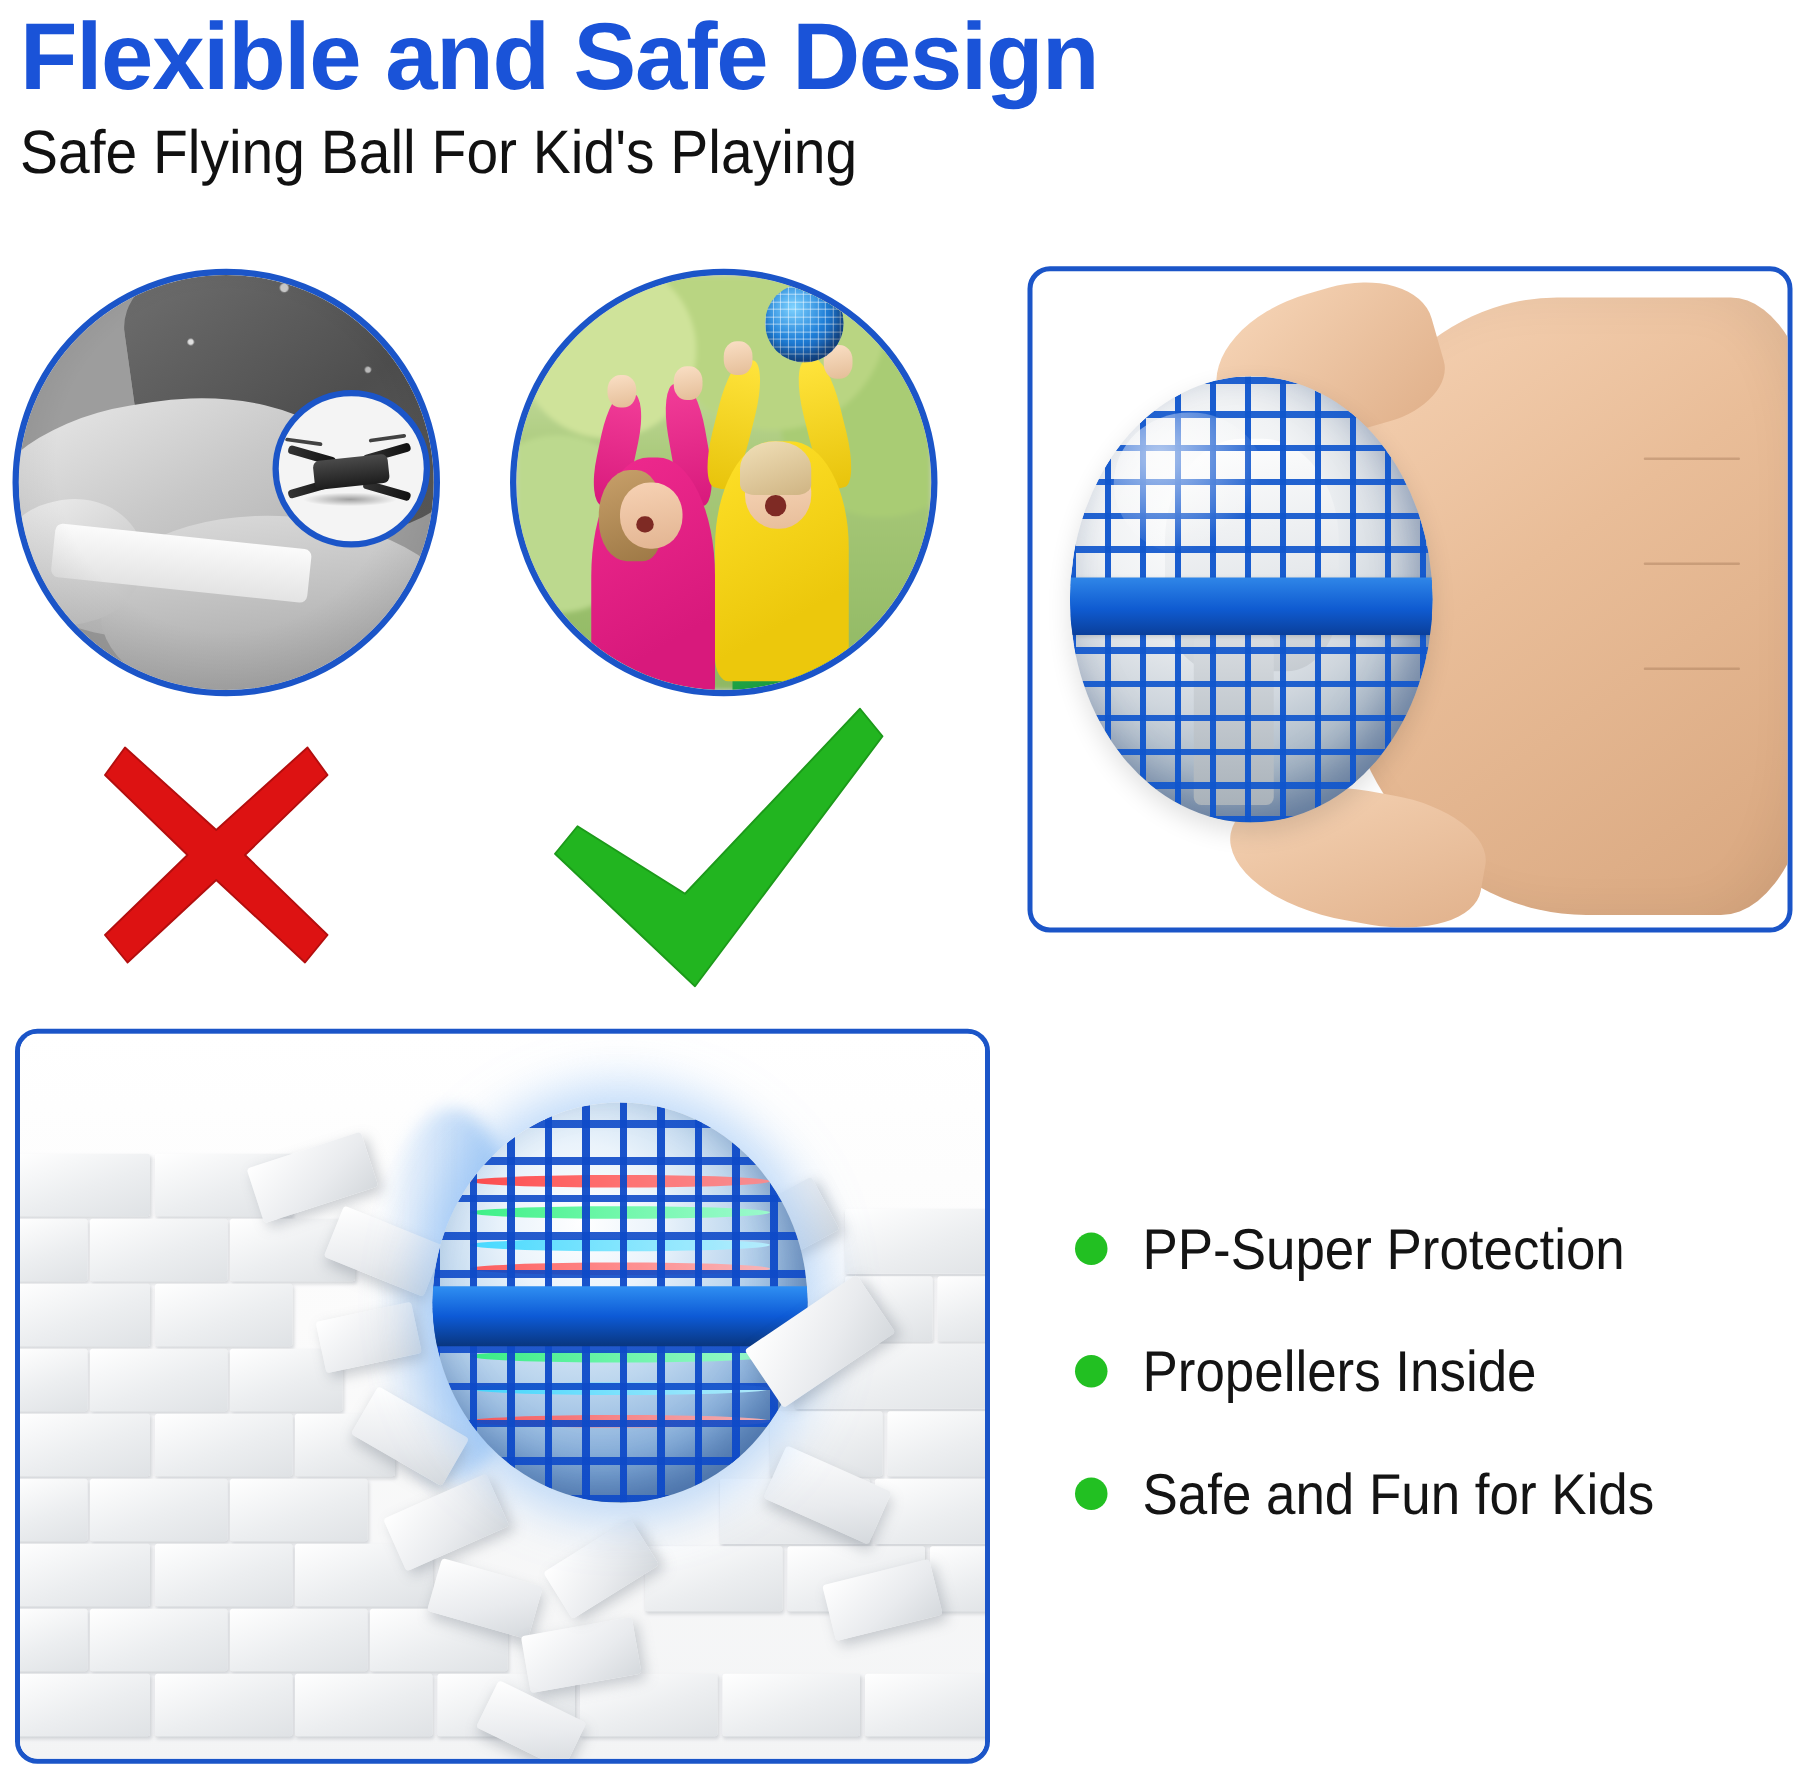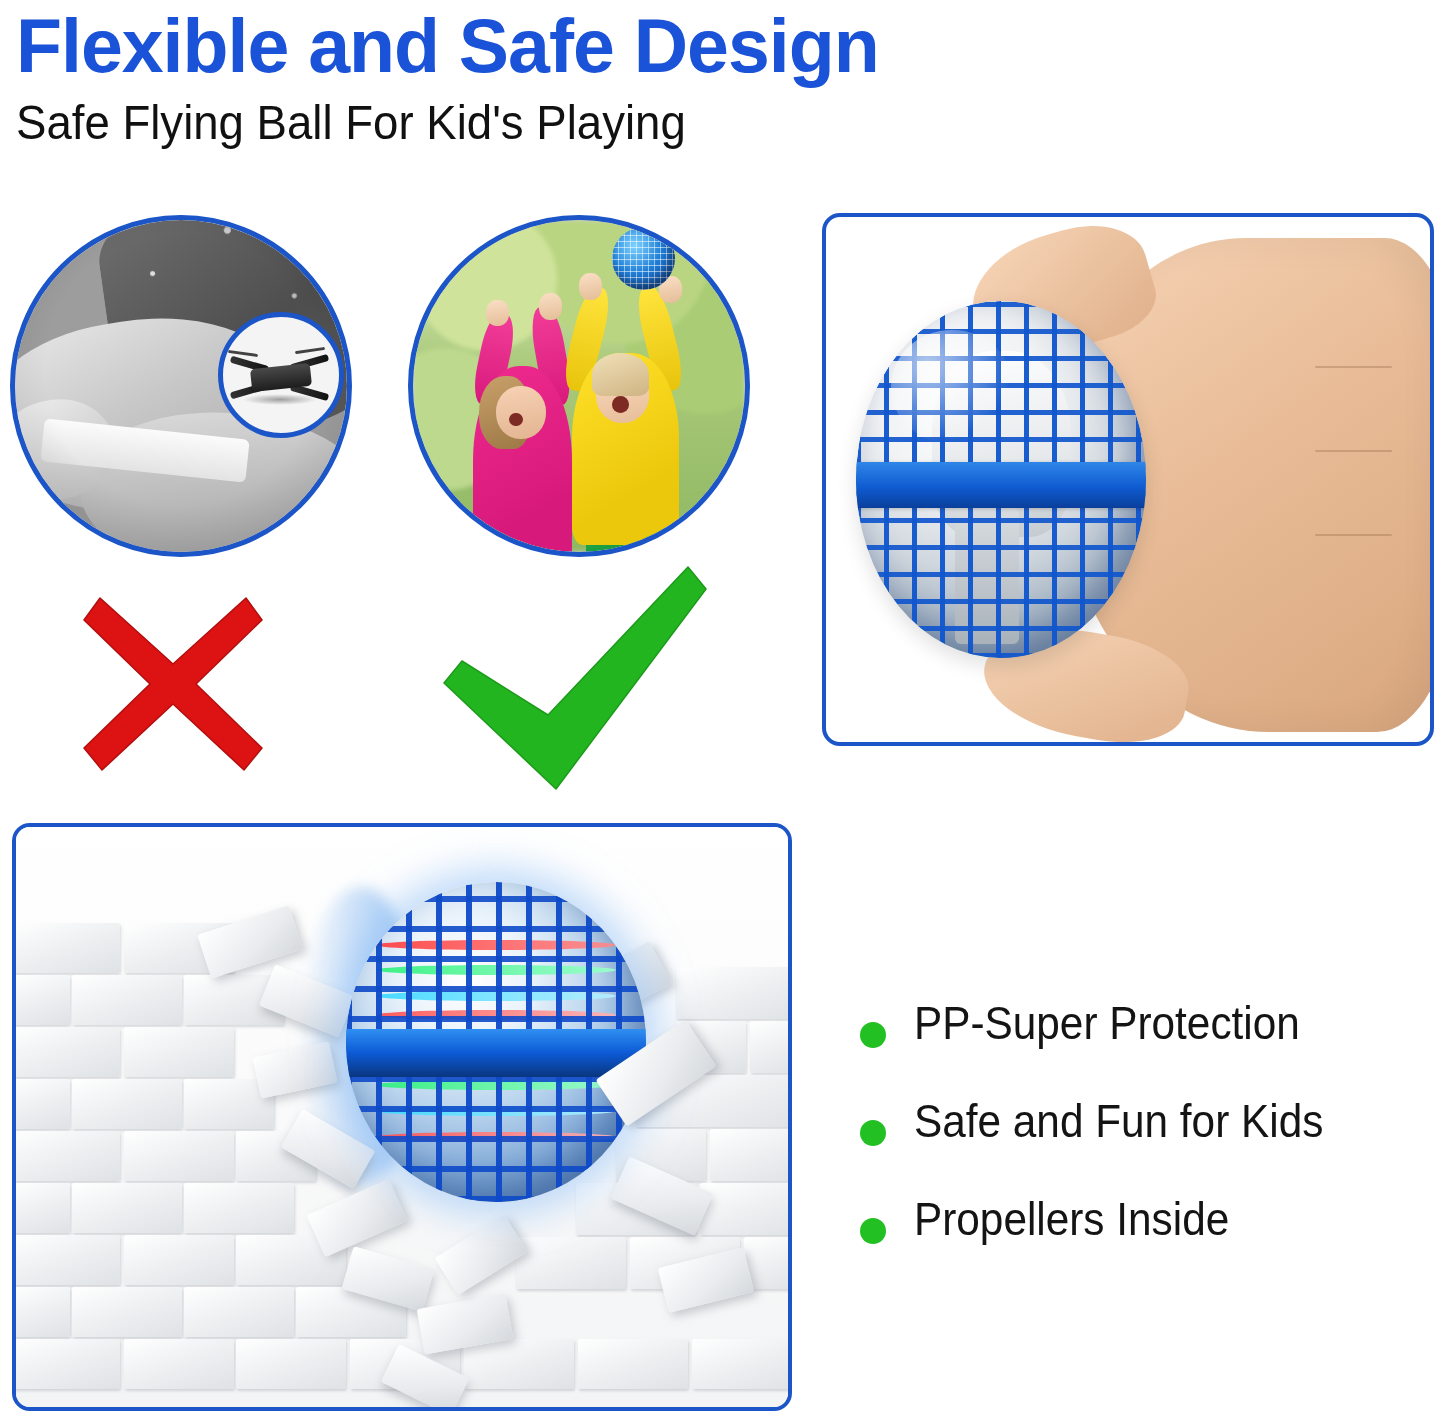--- a/index.html
+++ b/index.html
@@ -324,21 +324,21 @@
     background: linear-gradient(180deg, #2f8ff2 0%, #0d5ad6 50%, #09367f 100%);
   }
   .motion-blur {
     position: absolute; left: 285px; top: 60px; width: 120px; height: 300px;
     background: linear-gradient(90deg, rgba(190,220,250,0) 0%, rgba(170,205,245,.75) 60%, rgba(150,195,240,.9) 100%);
     filter: blur(7px); border-radius: 50%;
   }
 
   
   #features { position: absolute; left: 860px; top: 950px; width: 585px; }
-  .feature-row { display: flex; align-items: flex-end; height: 98px; }
+  .feature-row { display: flex; align-items: center; height: 98px; }
   .bullet-dot {
     width: 26px; height: 26px; border-radius: 50%;
     background: #22C022; flex: 0 0 auto; margin-right: 28px;
   }
   .feature-label {
     font-family: "Liberation Sans", sans-serif;
     font-size: 46px;
     line-height: 50px;
     color: #141414;
     white-space: nowrap;
@@ -507,19 +507,19 @@
   <div class="flying-brick" style="left:586px; top:218px; width:108px; height:56px; transform:rotate(-34deg);"></div>
 </div>
 
 <div id="features">
   <div class="feature-row">
     <span class="bullet-dot"></span>
     <span class="feature-label">PP-Super Protection</span>
   </div>
   <div class="feature-row">
     <span class="bullet-dot"></span>
-    <span class="feature-label">Safe and Fun for Kids</span>
+    <span class="feature-label">Propellers Inside</span>
   </div>
   <div class="feature-row">
     <span class="bullet-dot"></span>
-    <span class="feature-label">Propellers Inside</span>
+    <span class="feature-label">Safe and Fun for Kids</span>
   </div>
 </div>
 
 </body></html>

